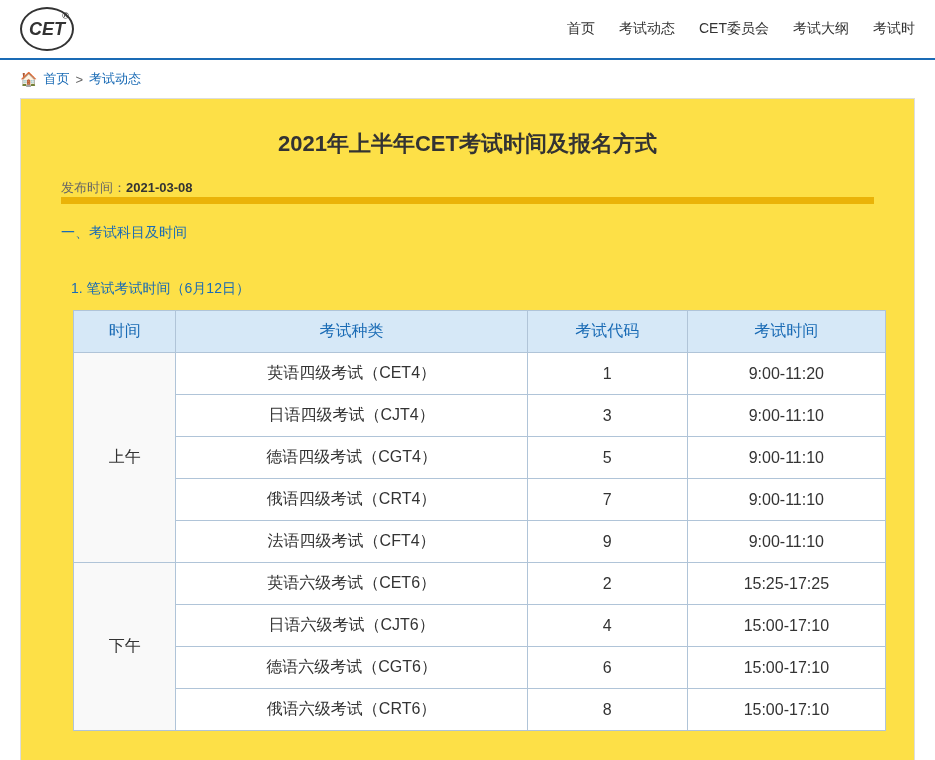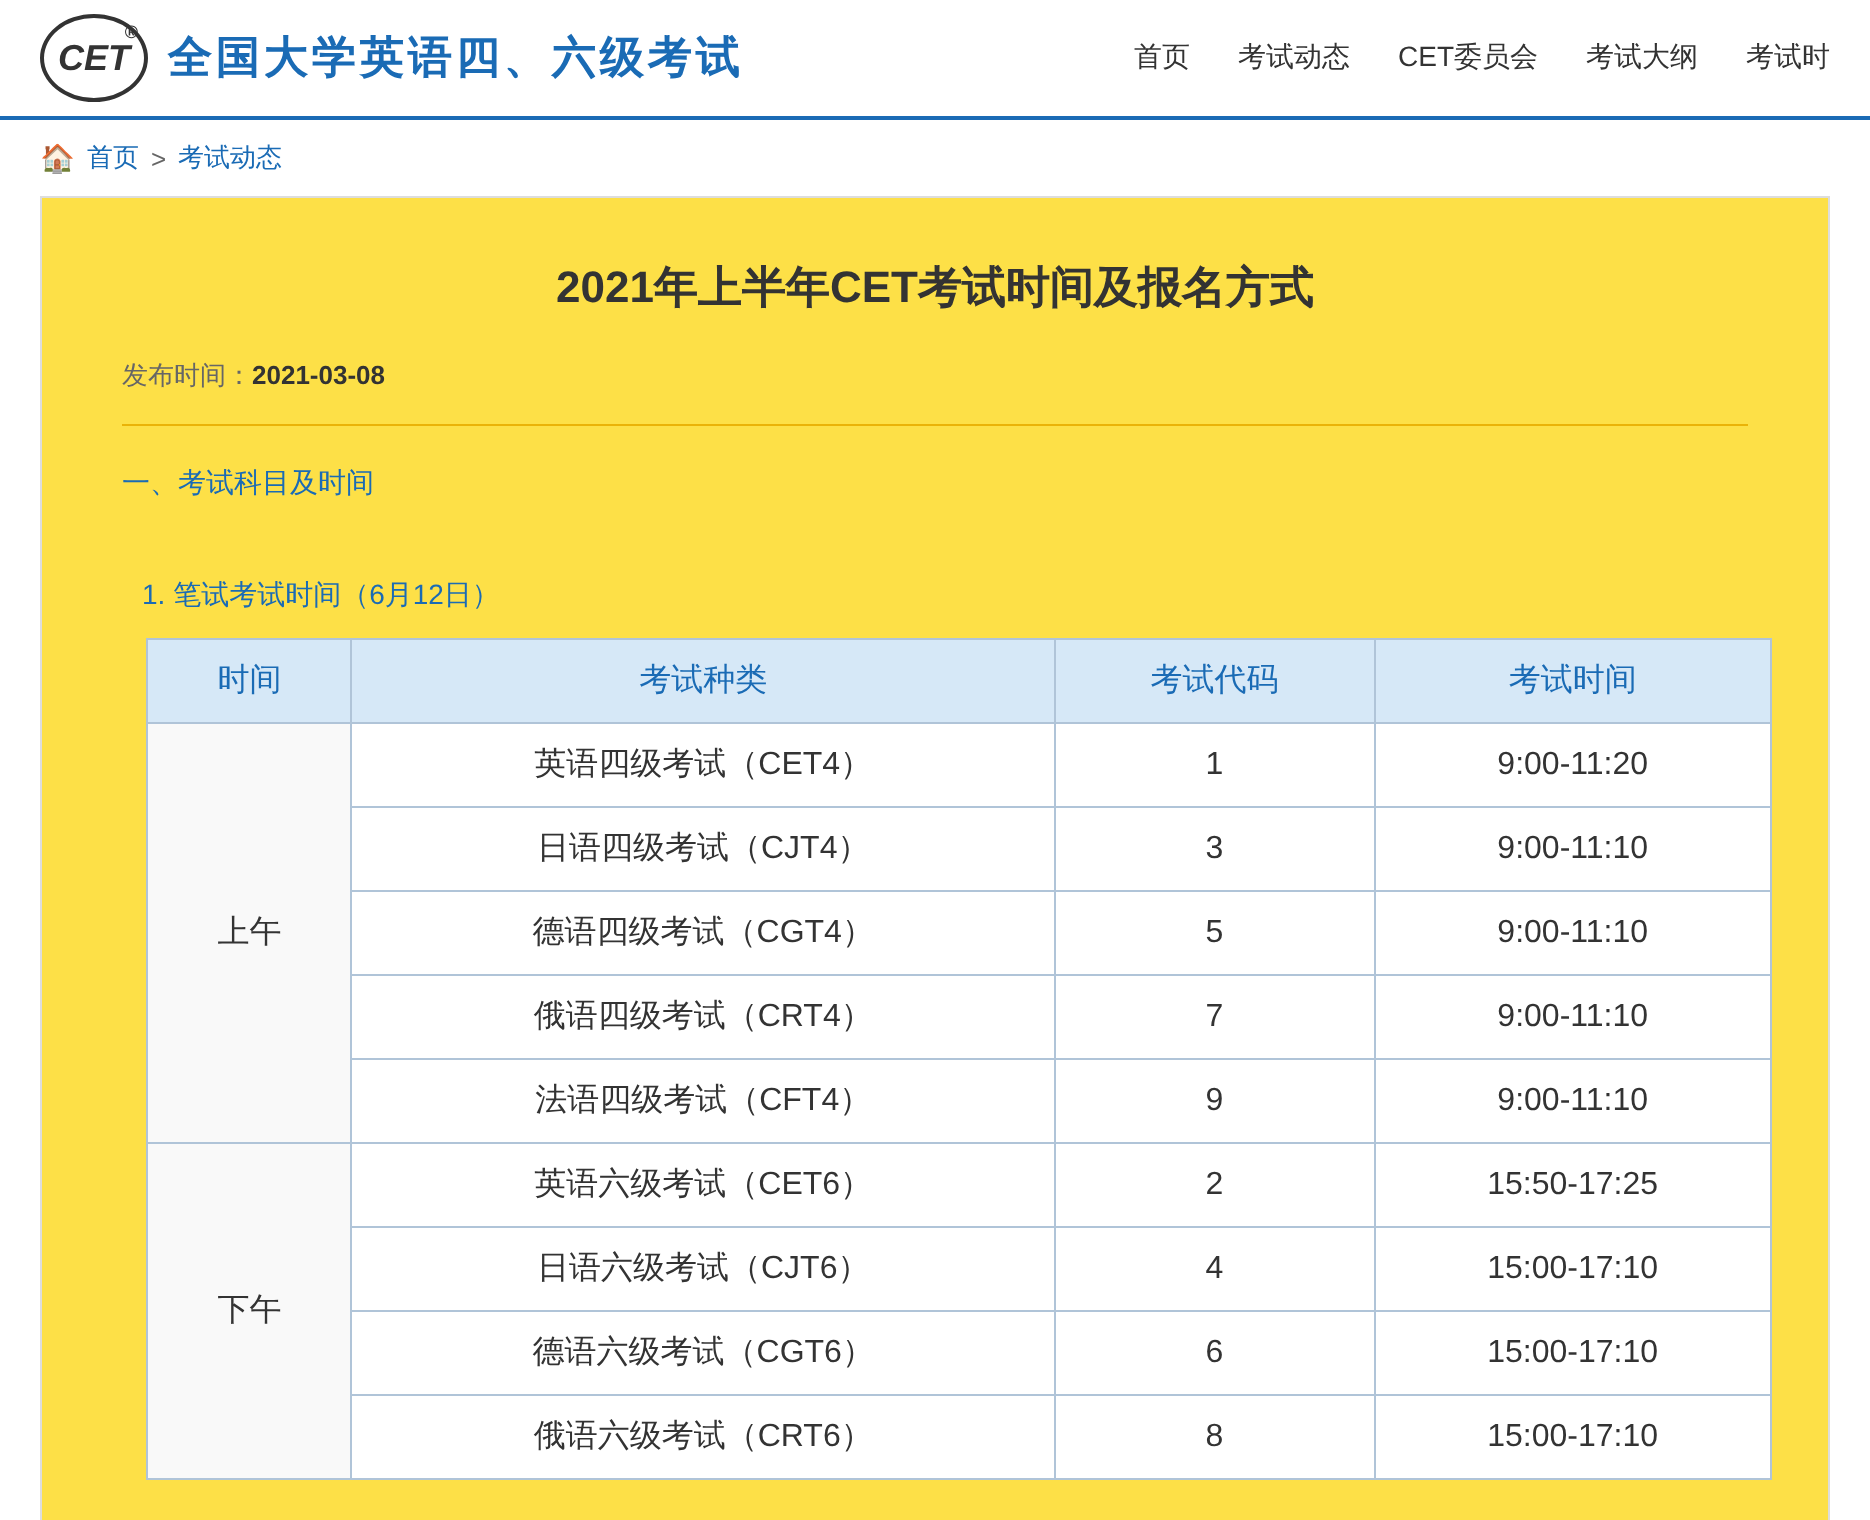--- a/index.html
+++ b/index.html
@@ -87,22 +87,21 @@
       font-size: 22px;
       font-weight: bold;
       color: #333;
       margin-bottom: 20px;
     }
 
     .publish-date {
       font-size: 13px;
       color: #666;
       margin-bottom: 20px;
-      padding-bottom: 15px;
-      border-bottom: 1px solid #eab308;
+      border-bottom: 7px solid #eab308;
     }
     .publish-date strong { color: #333; }
 
     .section-title {
       font-size: 14px;
       color: #1a6bb5;
       margin-bottom: 12px;
       margin-left: 0;
     }
 
@@ -142,21 +141,20 @@
   </style>
 </head>
 <body>
 
 <div class="header">
   <div class="logo-area">
     <div class="logo-circle">
       <span class="logo-reg">®</span>
       <span>CET</span>
     </div>
-    <span class="site-title">全国大学英语四、六级考试</span>
   </div>
   <nav class="nav">
     <a class="nav-item" href="#">首页</a>
     <a class="nav-item" href="#">考试动态</a>
     <a class="nav-item" href="#">CET委员会</a>
     <a class="nav-item" href="#">考试大纲</a>
     <a class="nav-item" href="#">考试时</a>
   </nav>
 </div>
 
@@ -210,21 +208,21 @@
         </tr>
         <tr>
           <td>法语四级考试（CFT4）</td>
           <td>9</td>
           <td>9:00-11:10</td>
         </tr>
         <tr>
           <td rowspan="4" class="time-cell">下午</td>
           <td>英语六级考试（CET6）</td>
           <td>2</td>
-          <td>15:50-17:25</td>
+          <td>15:25-17:25</td>
         </tr>
         <tr>
           <td>日语六级考试（CJT6）</td>
           <td>4</td>
           <td>15:00-17:10</td>
         </tr>
         <tr>
           <td>德语六级考试（CGT6）</td>
           <td>6</td>
           <td>15:00-17:10</td>

